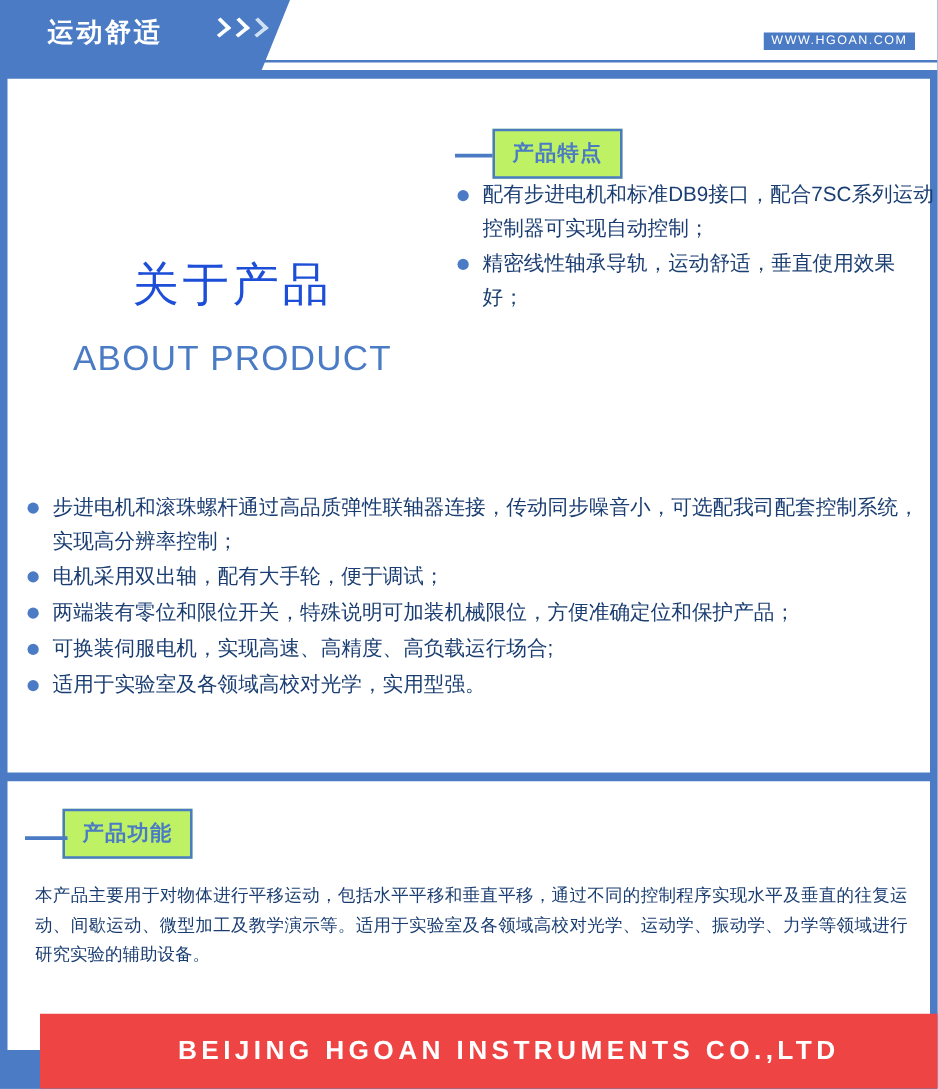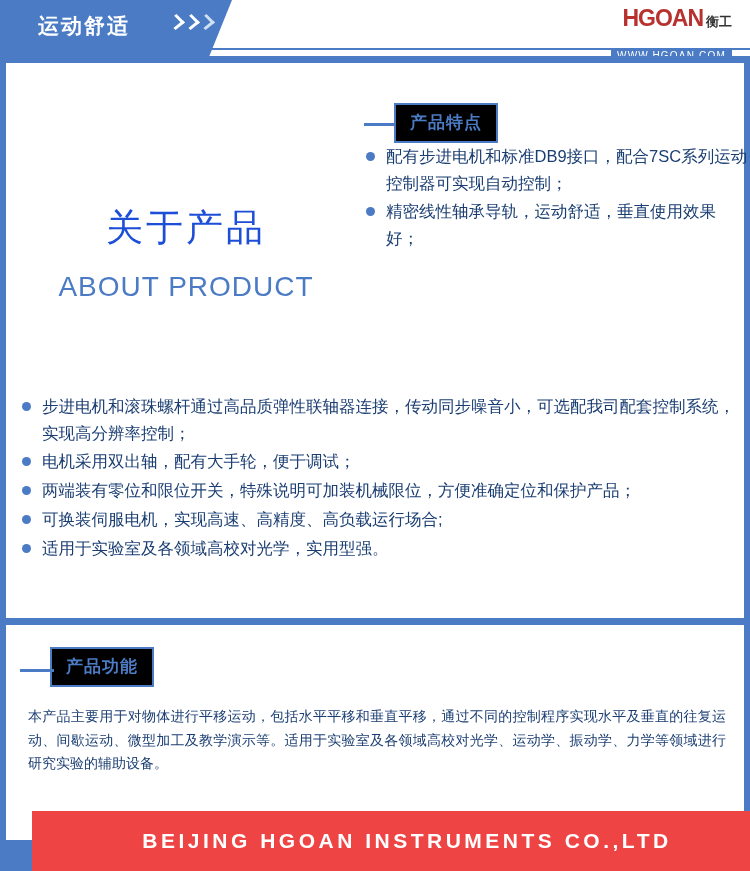--- a/index.html
+++ b/index.html
@@ -152,21 +152,21 @@
     width: 384px;
   }
   .tag {
     display: inline-block;
     border: 2px solid #4a7bc4;
     color: #4a7bc4;
     font-size: 17px;
     font-weight: bold;
     padding: 6px 14px 7px 14px;
     letter-spacing: 1px;
-    background: #000000;
+    background: #bef264;
   }
   .tag-strip {
     position: relative;
   }
   .tag-strip::before {
     content: "";
     position: absolute;
     left: 0;
     top: 50%;
     width: 34px;
@@ -274,23 +274,20 @@
   <div class="header">
     <div class="header-blue"></div>
     <div class="header-title">运动舒适</div>
     <div class="header-chevrons">
       <span class="chev"></span>
       <span class="chev"></span>
       <span class="chev dim"></span>
     </div>
     <div class="header-rule"></div>
     <div class="logo-block">
-      <div class="logo-main">
-        <span>HGOAN</span><span class="cn">衡工</span>
-      </div>
       <div class="logo-url">WWW.HGOAN.COM</div>
     </div>
   </div>
 
   <div class="panel panel-top">
 
     <div class="about-wrap">
       <div class="about-cn">关于产品</div>
       <div class="about-en">ABOUT PRODUCT</div>
     </div>

